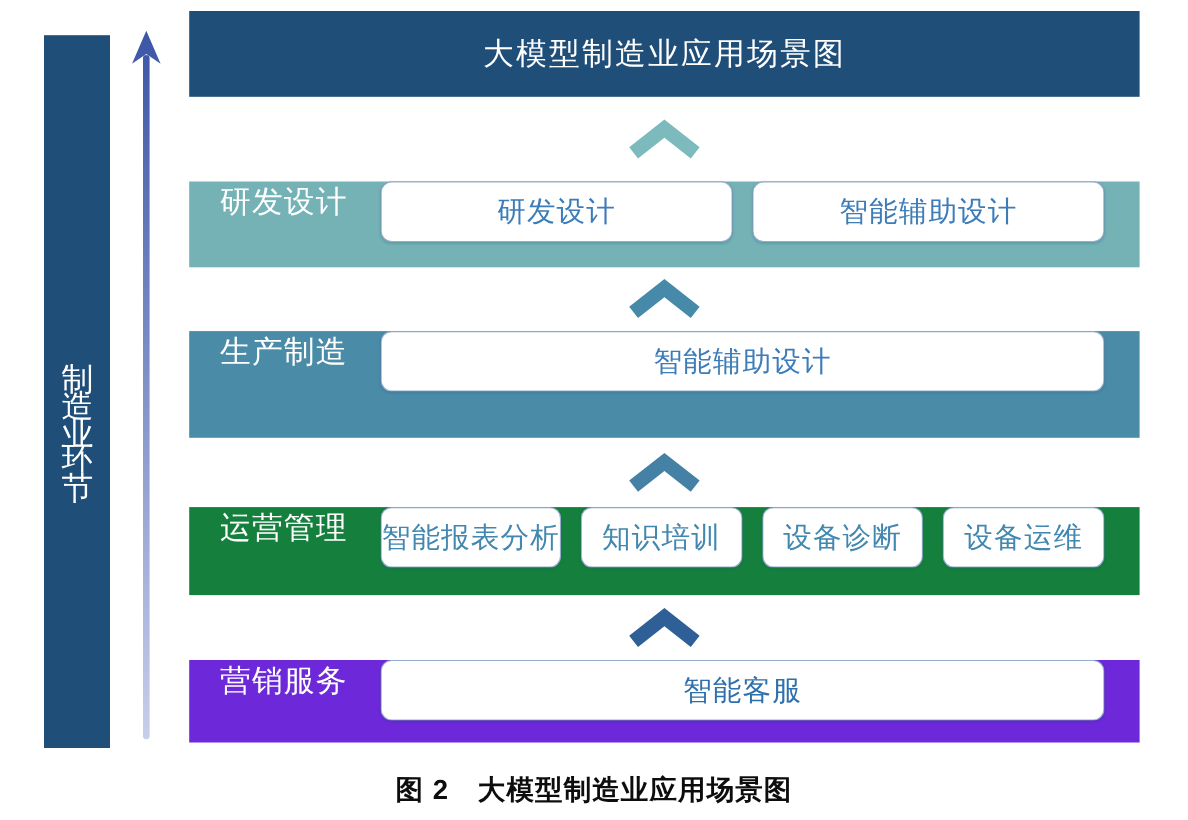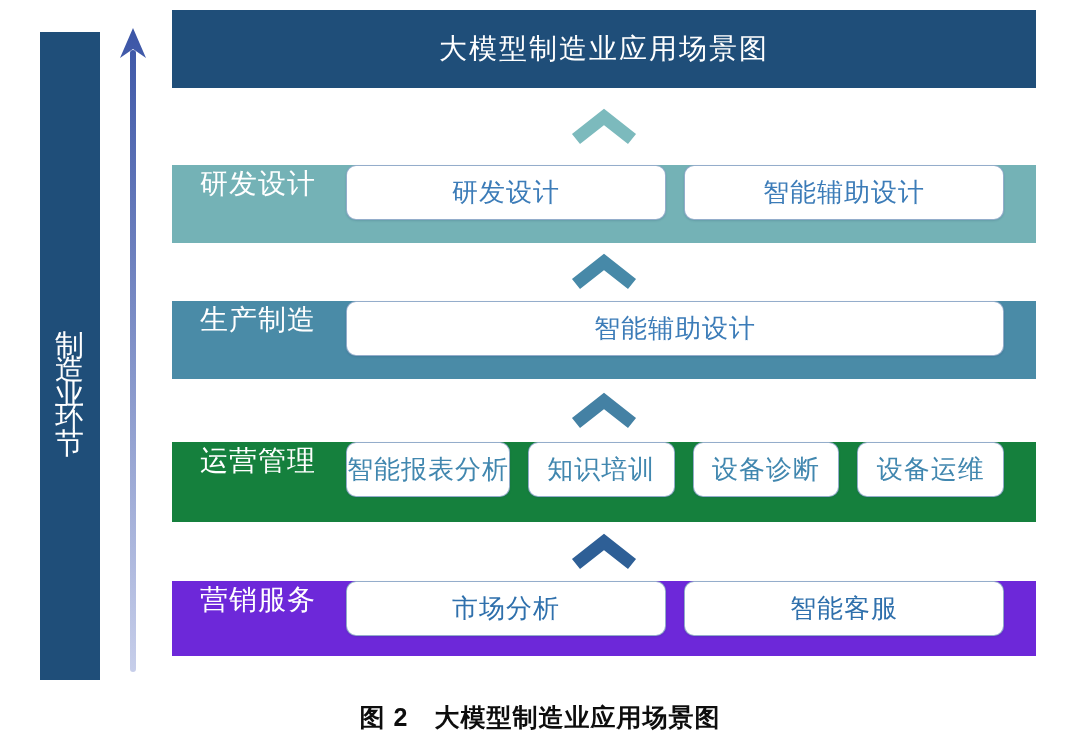--- a/index.html
+++ b/index.html
@@ -69,21 +69,21 @@
   .gap-4 { height: 59px; }
   .chevron-gap svg { display: block; }
 
   .band {
     display: flex;
     align-items: flex-start;
     gap: 18px;
     padding: 0 32px 0 28px;
   }
   .band-1 { height: 78px; }
-  .band-2 { height: 78px; }
+  .band-2 { height: 97px; }
   .band-3 { height: 80px; }
   .band-4 { height: 75px; }
   .band-label {
     flex: none;
     width: 128px;
     color: #ffffff;
     font-size: 28px;
     letter-spacing: 1px;
     white-space: nowrap;
   }
@@ -178,21 +178,20 @@
     </div>
 
     <div class="chevron-gap gap-4" style="color: rgb(46, 95, 150);">
       <svg viewBox="0 0 70 38" width="70" height="38">
         <polyline points="7,31 35,9 63,31" fill="none" stroke="currentColor" stroke-width="13"></polyline>
       </svg>
     </div>
 
     <div class="band band-4" style="background: #6d28d9; color: rgb(47, 112, 172);">
       <span class="band-label">营销服务</span>
-      <div class="pill">市场分析</div>
       <div class="pill">智能客服</div>
     </div>
 
   </div>
 
   <div class="figure-caption">图 2　大模型制造业应用场景图</div>
 
 </div>
 
 </body></html>

